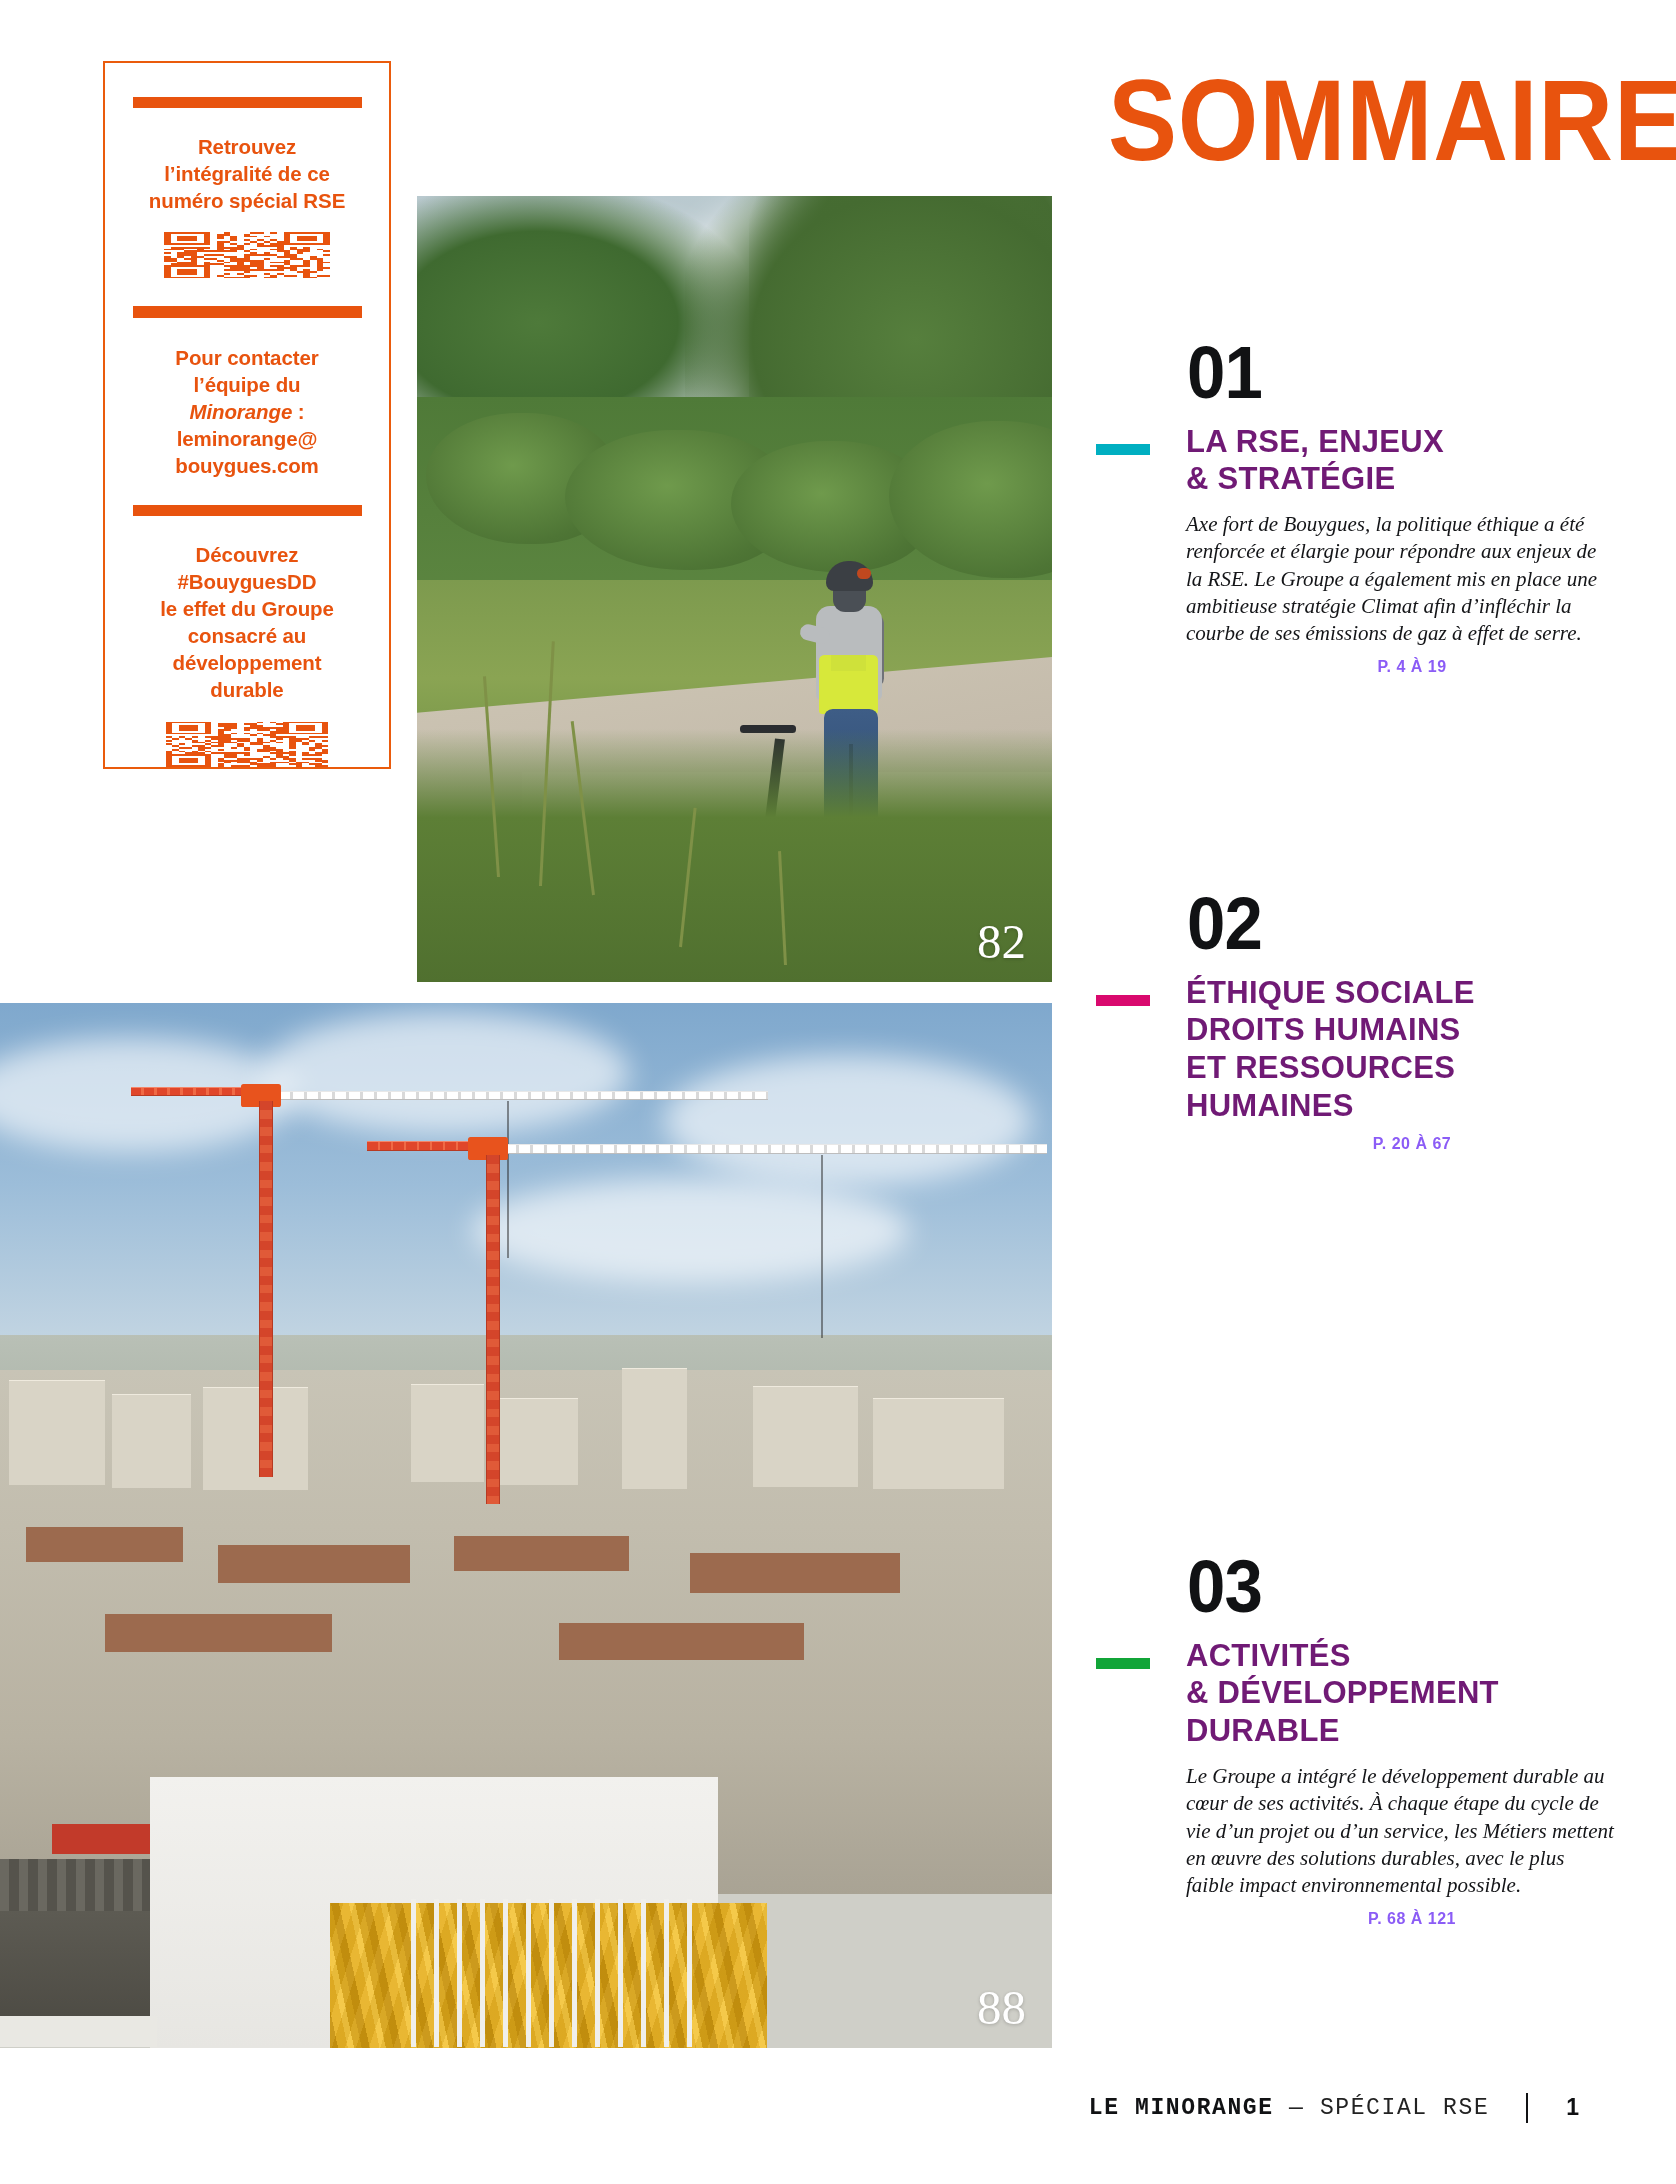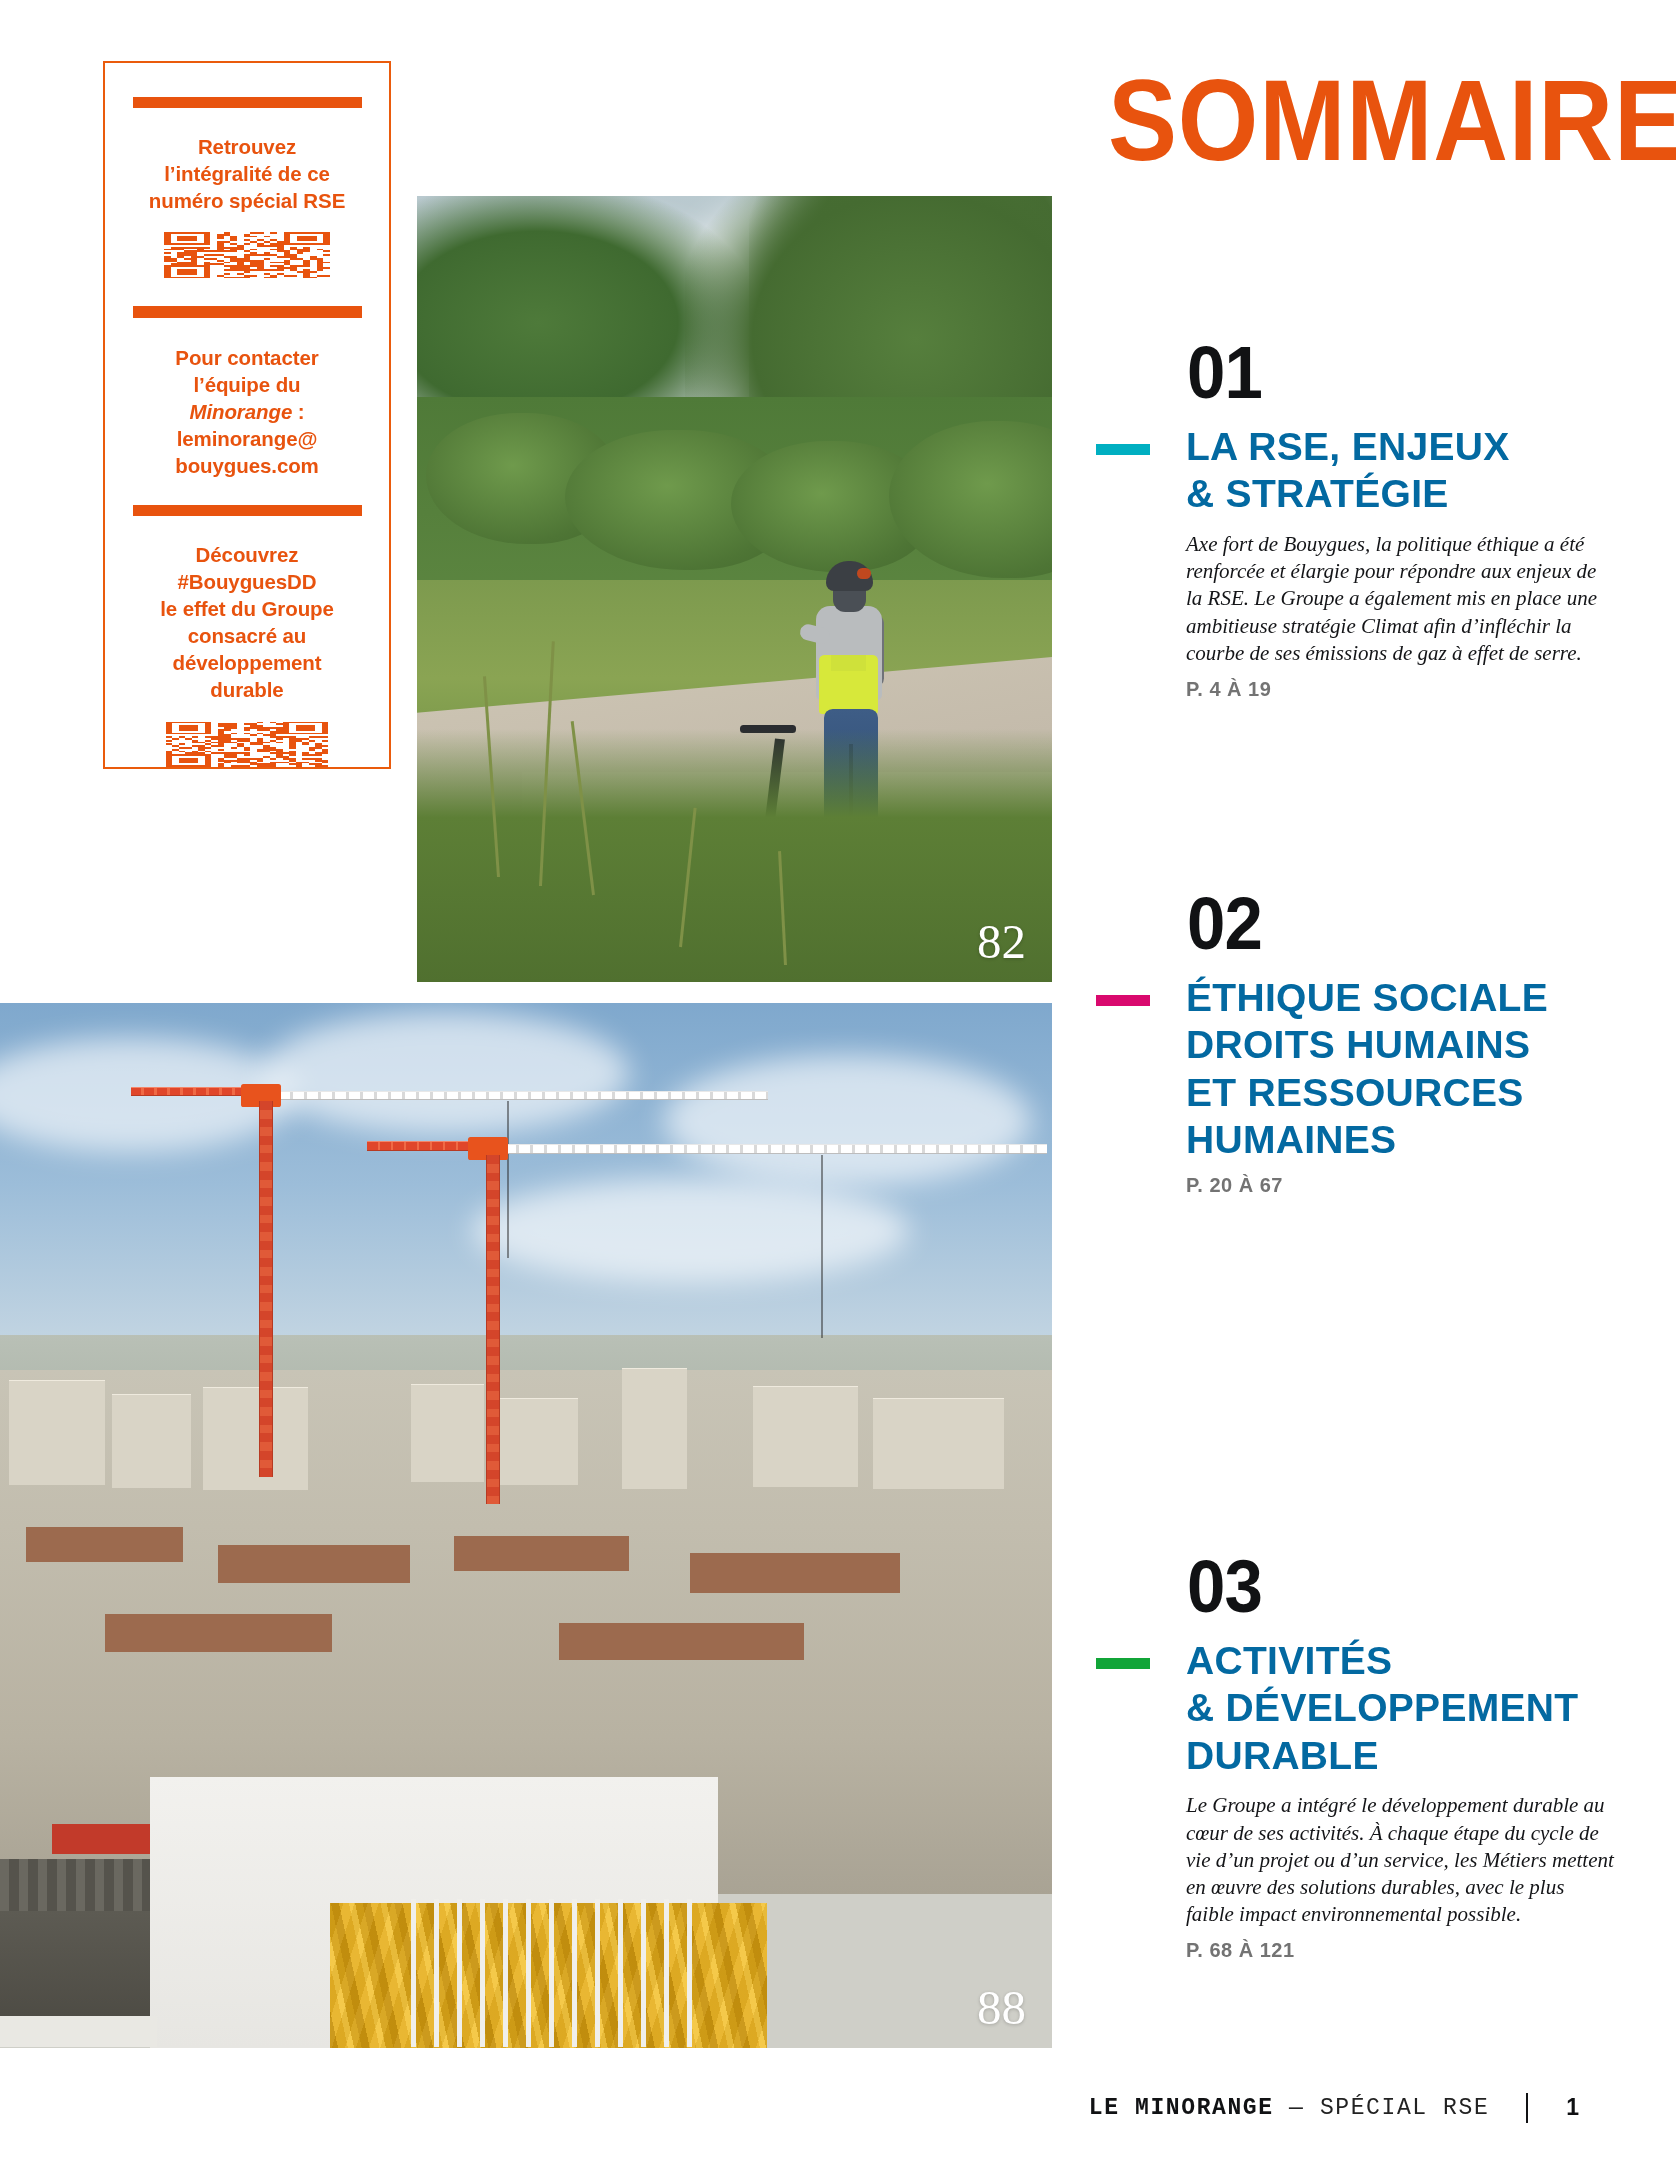--- a/index.html
+++ b/index.html
@@ -342,23 +342,23 @@
   .sec-dash {
     width: 54px;
     height: 11.4px;
     margin-top: 21px;
     margin-right: 36px;
     flex: 0 0 auto;
   }
   .sec-title {
     font-family: "Liberation Sans", sans-serif;
     font-weight: bold;
-    font-size: 39px;
+    font-size: 31px;
     line-height: 1.22;
-    color: #0369a1;
+    color: #701a75;
     letter-spacing: 0.3px;
     text-transform: uppercase;
     flex: 1 1 auto;
   }
 
   .sec-body {
     margin-left: 90px;
     margin-top: 13px;
     font-family: "Liberation Serif", serif;
     font-style: italic;
@@ -366,23 +366,24 @@
     line-height: 1.30;
     color: #141518;
     width: 428px;
   }
 
   .sec-pages {
     margin-left: 90px;
     margin-top: 10.5px;
     font-family: "Liberation Sans", sans-serif;
     font-weight: bold;
-    font-size: 20px;
+    font-size: 16px;
     letter-spacing: 0.5px;
-    color: #737373;
+    color: #8b5cf6;
+    text-align: center;
   }
 
   
   .footer {
     position: absolute;
     left: 0; right: 0;
     bottom: 59px;
     height: 35px;
     display: flex;
     align-items: center;

